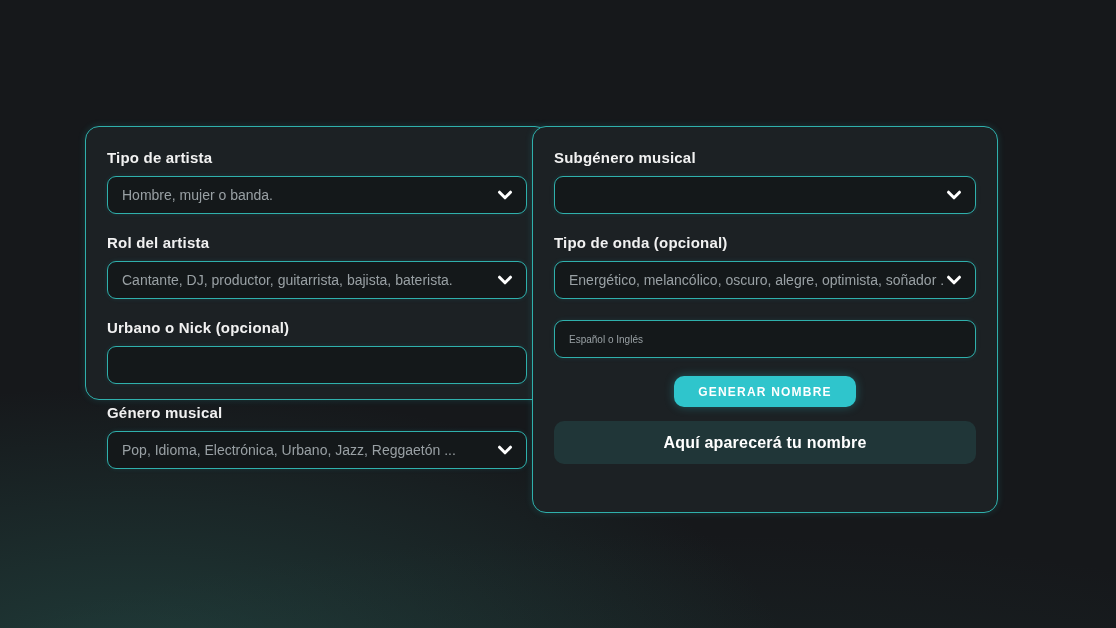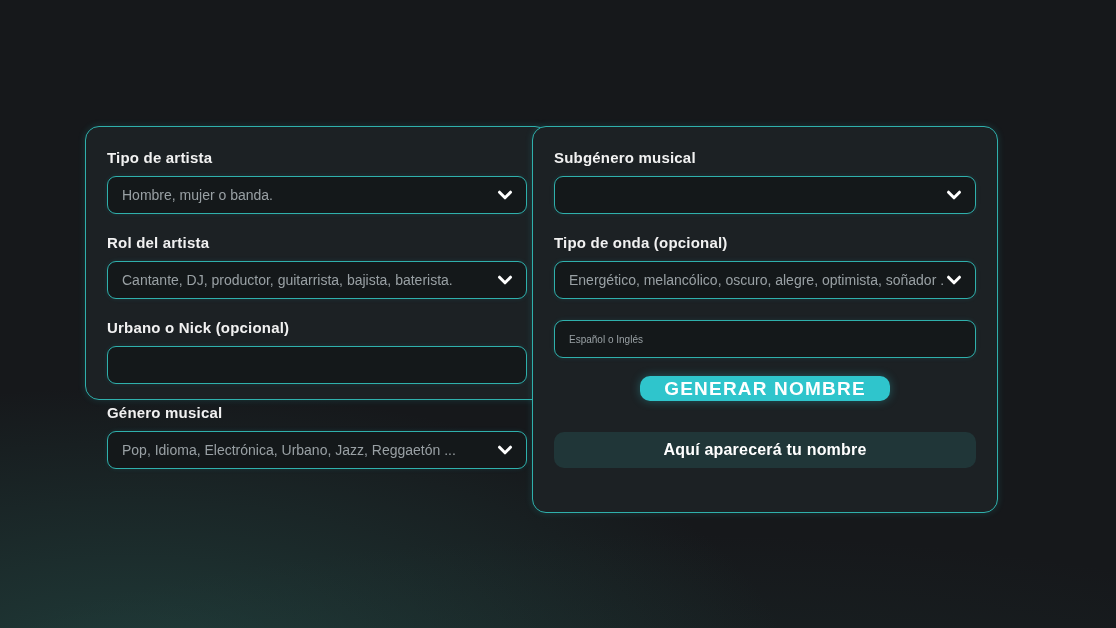--- a/index.html
+++ b/index.html
@@ -74,33 +74,33 @@
     font-family: "Liberation Sans", sans-serif;
   }
   .field input::placeholder { color: #99a0a4; opacity: 1; }
 
   .btn-row { display: flex; justify-content: center; margin-top: -3px; }
   .generate-btn {
     background: #2fc5cc;
     color: #ffffff;
     border: none;
     border-radius: 10px;
-    height: 25px;
+    height: 31px;
     padding: 0 24px;
-    font-size: 19px;
+    font-size: 12px;
     font-weight: bold;
     letter-spacing: 1.2px;
     font-family: "Liberation Sans", sans-serif;
     cursor: pointer;
     box-shadow: 0 0 10px rgba(47,197,205,0.35);
   }
   .result-box {
-    margin-top: 31px;
+    margin-top: 14px;
     width: 100%;
-    height: 36px;
+    height: 43px;
     background: #203638;
     border-radius: 10px;
     display: flex;
     align-items: center;
     justify-content: center;
     color: #ffffff;
     font-size: 16px;
     font-weight: bold;
     letter-spacing: 0.2px;
   }

